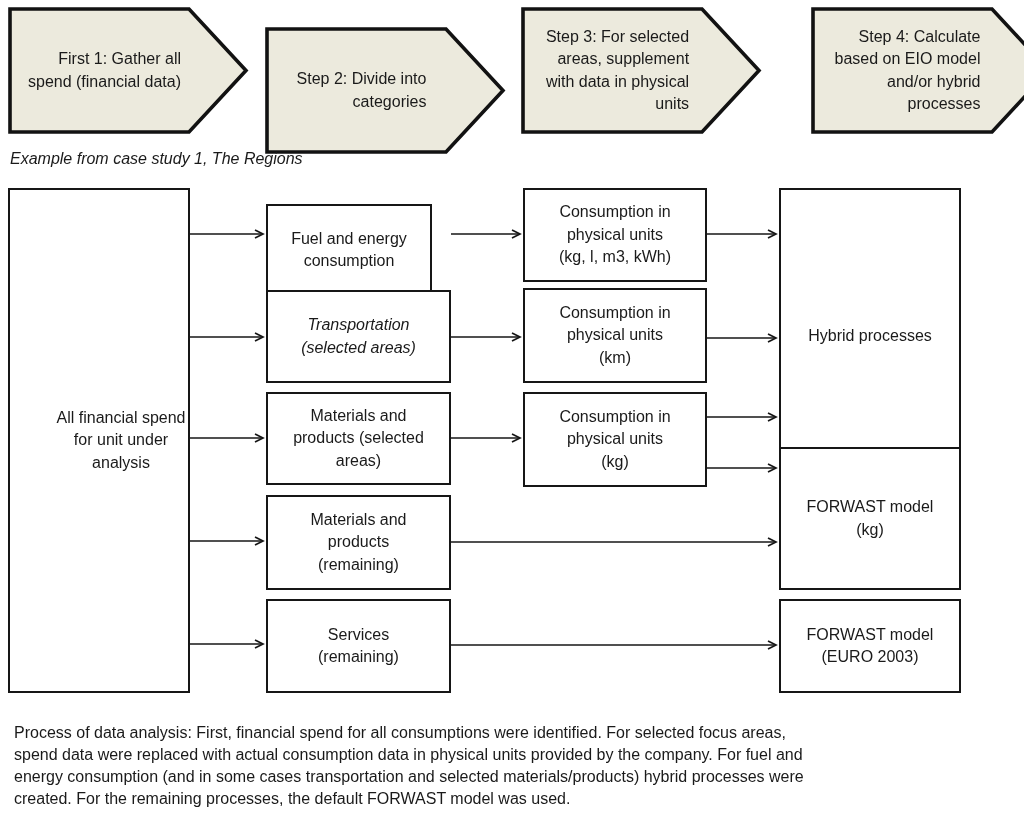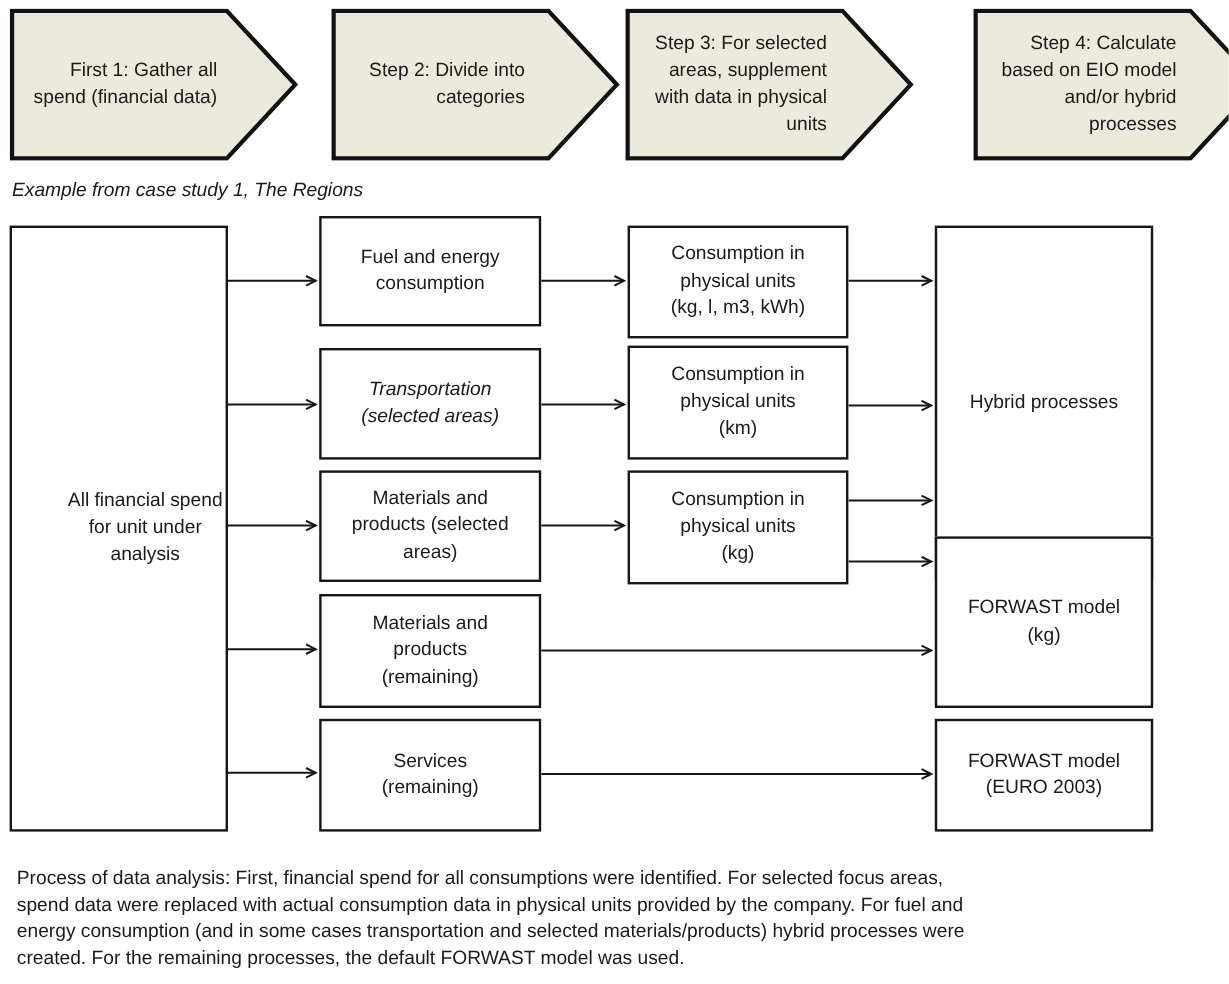--- a/index.html
+++ b/index.html
@@ -10,31 +10,31 @@
   }
   
   .step { position:absolute; top:7px; width:241px; height:127px; }
   .step svg { position:absolute; left:0; top:0; width:100%; height:100%; }
   .step-shape { fill:#ECEADD; stroke:#121212; stroke-width:3.6; stroke-linejoin:miter; }
   .step-label {
     position:absolute; left:8px; right:56px; top:0; bottom:0;
     display:flex; align-items:center; justify-content:center;
     text-align:right; font-size:16px; line-height:1.38; white-space:pre-line;
   }
-  #step1 { left:8px; }  #step2 { left:276px; }  #step3 { left:521px; }  #step4 { left:779px;margin-left:32px; }
+  #step1 { left:8px; }  #step2 { left:265px;margin-top:20px; }  #step3 { left:521px; }  #step4 { left:779px;margin-left:32px; }
   
   .caption { position:absolute; left:10px; top:150px; font-size:16px; font-style:italic; }
   
   .fbox {
     position:absolute; background:#ffffff; border:2px solid #161616;
     display:flex; align-items:center; justify-content:center;
     text-align:center; font-size:16px; line-height:1.4; white-space:pre-line;
   }
   #src  { left:8px;   top:188px; width:182px; height:505px;padding-left:44px; }
-  #cat1 { left:266px; top:180px; width:185px; height:92px; }
+  #cat1 { left:266px; top:204px; width:166px; height:92px; }
   #cat2 { left:266px; top:290px; width:185px; height:93px;font-style:italic; }
   #cat3 { left:266px; top:392px; width:185px; height:93px; }
   #cat4 { left:266px; top:495px; width:185px; height:95px; }
   #cat5 { left:266px; top:599px; width:185px; height:94px; }
   #pu1  { left:523px; top:188px; width:184px; height:94px; }
   #pu2  { left:523px; top:288px; width:184px; height:95px; }
   #pu3  { left:523px; top:392px; width:184px; height:95px; }
   #mod1 { left:779px; top:188px; width:182px; height:296px; }
   #mod2 { left:779px; top:447px; width:182px; height:143px; }
   #mod3 { left:779px; top:599px; width:182px; height:94px; }

